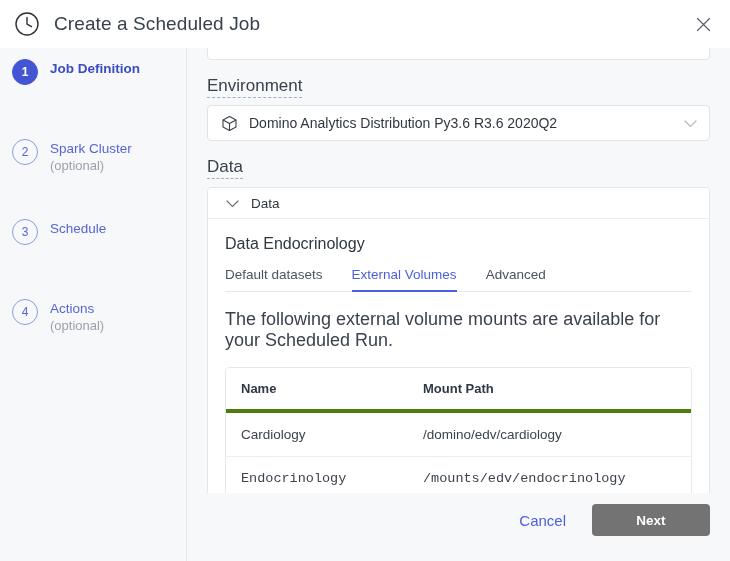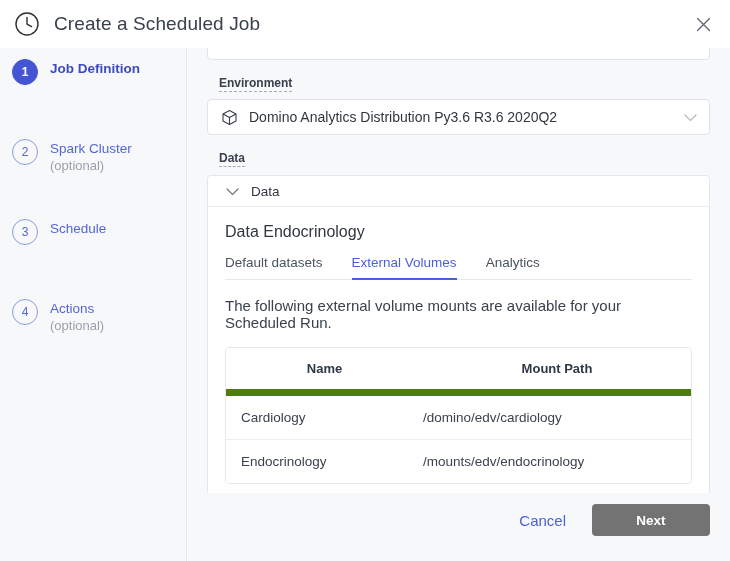--- a/index.html
+++ b/index.html
@@ -147,24 +147,24 @@
     border: 1px solid #e1e4e8;
     border-radius: 4px;
     overflow: hidden;
     padding-left: 12px;
     font-size: 13px;
     color: #b8bdc5;
     line-height: 30px;
   }
 
   .field-label {
-    font-size: 12px;
+    font-size: 17px;
     color: #39414d;
-    font-weight: 700;
-    margin: 16px 0 7px 12px;
+    font-weight: 400;
+    margin: 16px 0 7px 0;
     display: inline-block;
     border-bottom: 1px dashed #a7adb6;
     padding-bottom: 1px;
   }
 
   .select-box {
     height: 36px;
     background: #ffffff;
     border: 1px solid #dfe2e7;
     border-radius: 4px;
@@ -236,50 +236,50 @@
   }
   .tab.active::after {
     content: "";
     position: absolute;
     left: 0; right: 0; bottom: -1px;
     height: 2px;
     background: #4a5fdb;
   }
 
   .desc {
-    font-size: 15px;
+    font-size: 18px;
     color: #3b424c;
     margin-bottom: 16px;
   }
 
   .tbl {
     width: 100%;
     border: 1px solid #e6e8ec;
     border-radius: 4px;
     border-collapse: separate;
     border-spacing: 0;
     overflow: hidden;
   }
   .tbl th {
-    text-align: center;
+    text-align: left;
     font-size: 13px;
     font-weight: 700;
     color: #313845;
     padding: 13px 0 13px 15px;
-    border-bottom: 7px solid #4d7c0f;
+    border-bottom: 4px solid #4d7c0f;
     background: #ffffff;
   }
   .tbl td {
     font-size: 13.5px;
     color: #3c434e;
     padding: 14px 0 14px 15px;
     border-bottom: 1px solid #eceef1;
     background: #ffffff;
   }
-  .tbl tr:last-child td { border-bottom: none; }
+  .tbl tr:last-child td { border-bottom: none; font-family: Liberation Mono, monospace; }
   .col-name { width: 182px; }
 
   
   .footer {
     position: absolute;
     left: 0; right: 0; bottom: 0;
     height: 68px;
     display: flex;
     align-items: center;
     justify-content: flex-end;
@@ -401,21 +401,21 @@
             <span class="panel-head-title">Data</span>
           </div>
 
           <div class="panel-body">
 
             <div class="section-title">Data Endocrinology</div>
 
             <div class="tabs">
               <button class="tab">Default datasets</button>
               <button class="tab active">External Volumes</button>
-              <button class="tab">Analytics</button>
+              <button class="tab">Advanced</button>
             </div>
 
             <div class="desc">The following external volume mounts are available for your Scheduled Run.</div>
 
             <table class="tbl">
               <thead>
                 <tr>
                   <th class="col-name">Name</th>
                   <th>Mount Path</th>
                 </tr>

